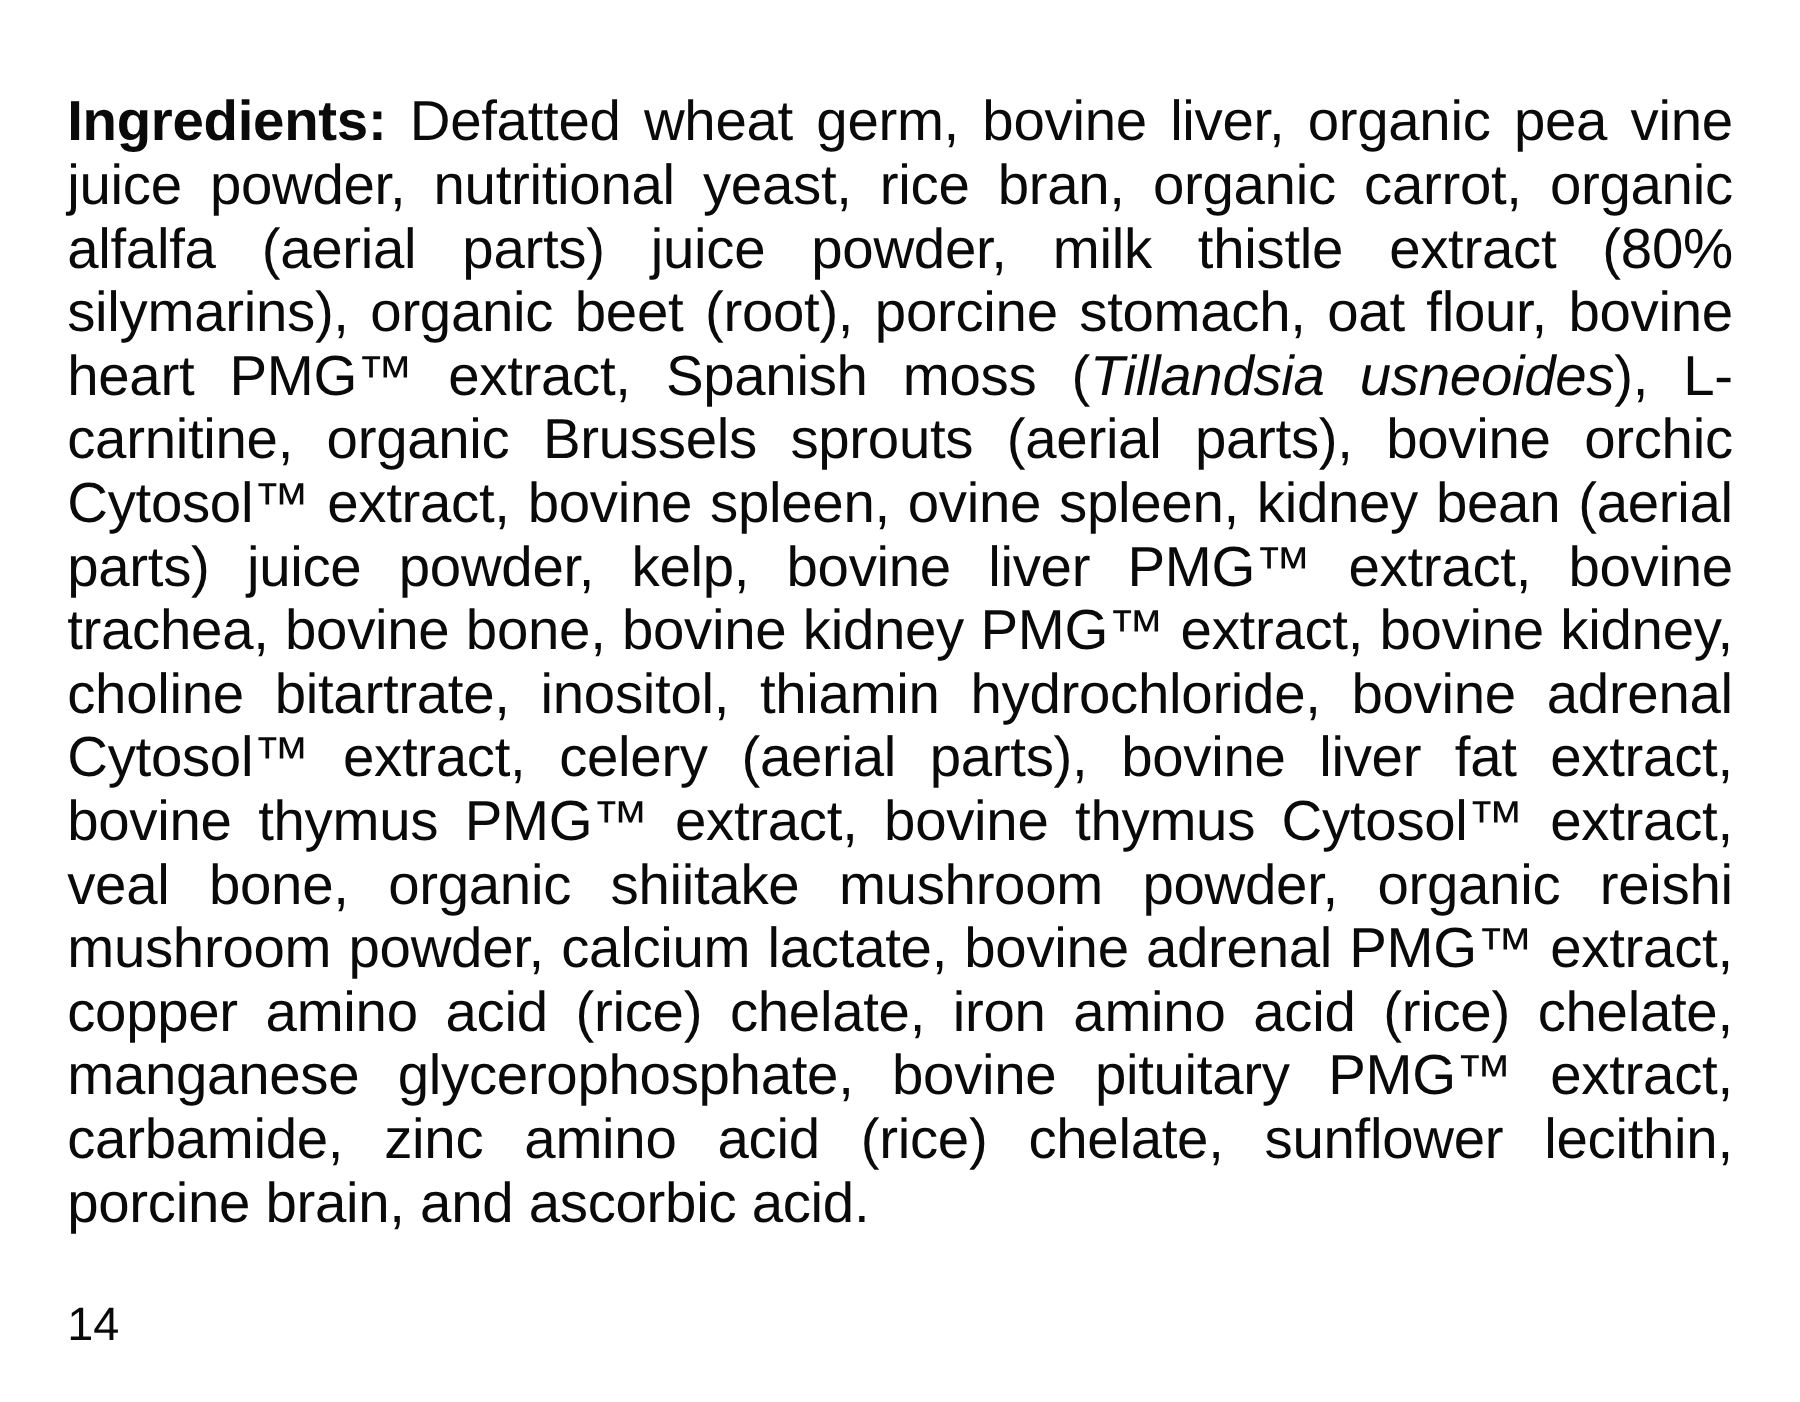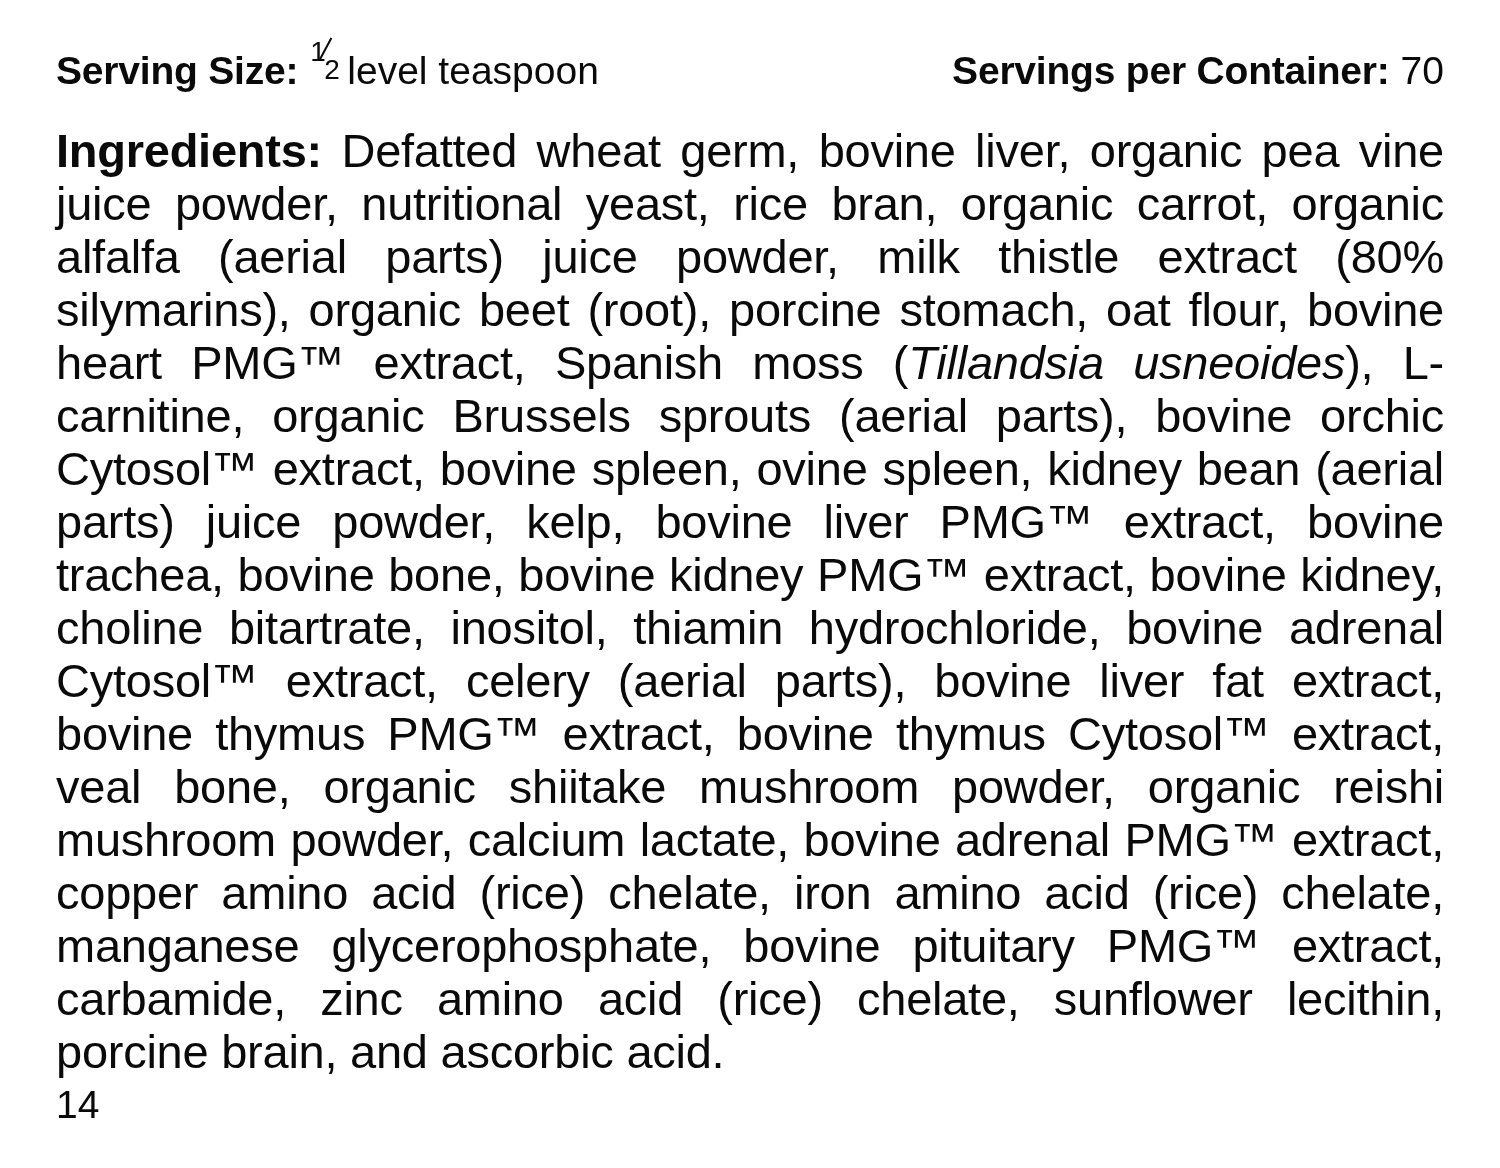--- a/index.html
+++ b/index.html
@@ -105,33 +105,18 @@
     font-size: 39px;
     line-height: 1;
     text-align: right;
   }
 </style>
 </head>
 <body>
 
 <div class="page">
 
-  <div class="header-row">
-    <div class="header-left">
-      <span class="hdr-label">Serving Size:</span>
-      <span class="frac">
-        <span class="num">1</span>
-        <span class="bar"></span>
-        <span class="den">2</span>
-      </span>
-      <span class="hdr-value frac-tail">level teaspoon</span>
-    </div>
-    <div class="header-right">
-      <span class="hdr-label">Servings per Container:</span>
-      <span class="hdr-value">70</span>
-    </div>
-  </div>
 
   <p class="ingredients"><b>Ingredients:</b> <span>Defatted wheat germ, bovine liver, organic pea vine juice powder, nutritional yeast, rice bran, organic carrot, organic alfalfa (aerial parts) juice powder, milk thistle extract (80% silymarins), organic beet (root), porcine stomach, oat flour, bovine heart PMG™ extract, Spanish moss (</span><i>Tillandsia usneoides</i><span>), L-carnitine, organic Brussels sprouts (aerial parts), bovine orchic Cytosol™ extract, bovine spleen, ovine spleen, kidney bean (aerial parts) juice powder, kelp, bovine liver PMG™ extract, bovine trachea, bovine bone, bovine kidney PMG™ extract, bovine kidney, choline bitartrate, inositol, thiamin hydrochloride, bovine adrenal Cytosol™ extract, celery (aerial parts), bovine liver fat extract, bovine thymus PMG™ extract, bovine thymus Cytosol™ extract, veal bone, organic shiitake mushroom powder, organic reishi mushroom powder, calcium lactate, bovine adrenal PMG™ extract, copper amino acid (rice) chelate, iron amino acid (rice) chelate, manganese glycerophosphate, bovine pituitary PMG™ extract, carbamide, zinc amino acid (rice) chelate, sunflower lecithin, porcine brain, and ascorbic acid.</span></p>
 
   <div class="page-number">14</div>
 
 </div>
 
 </body></html>

